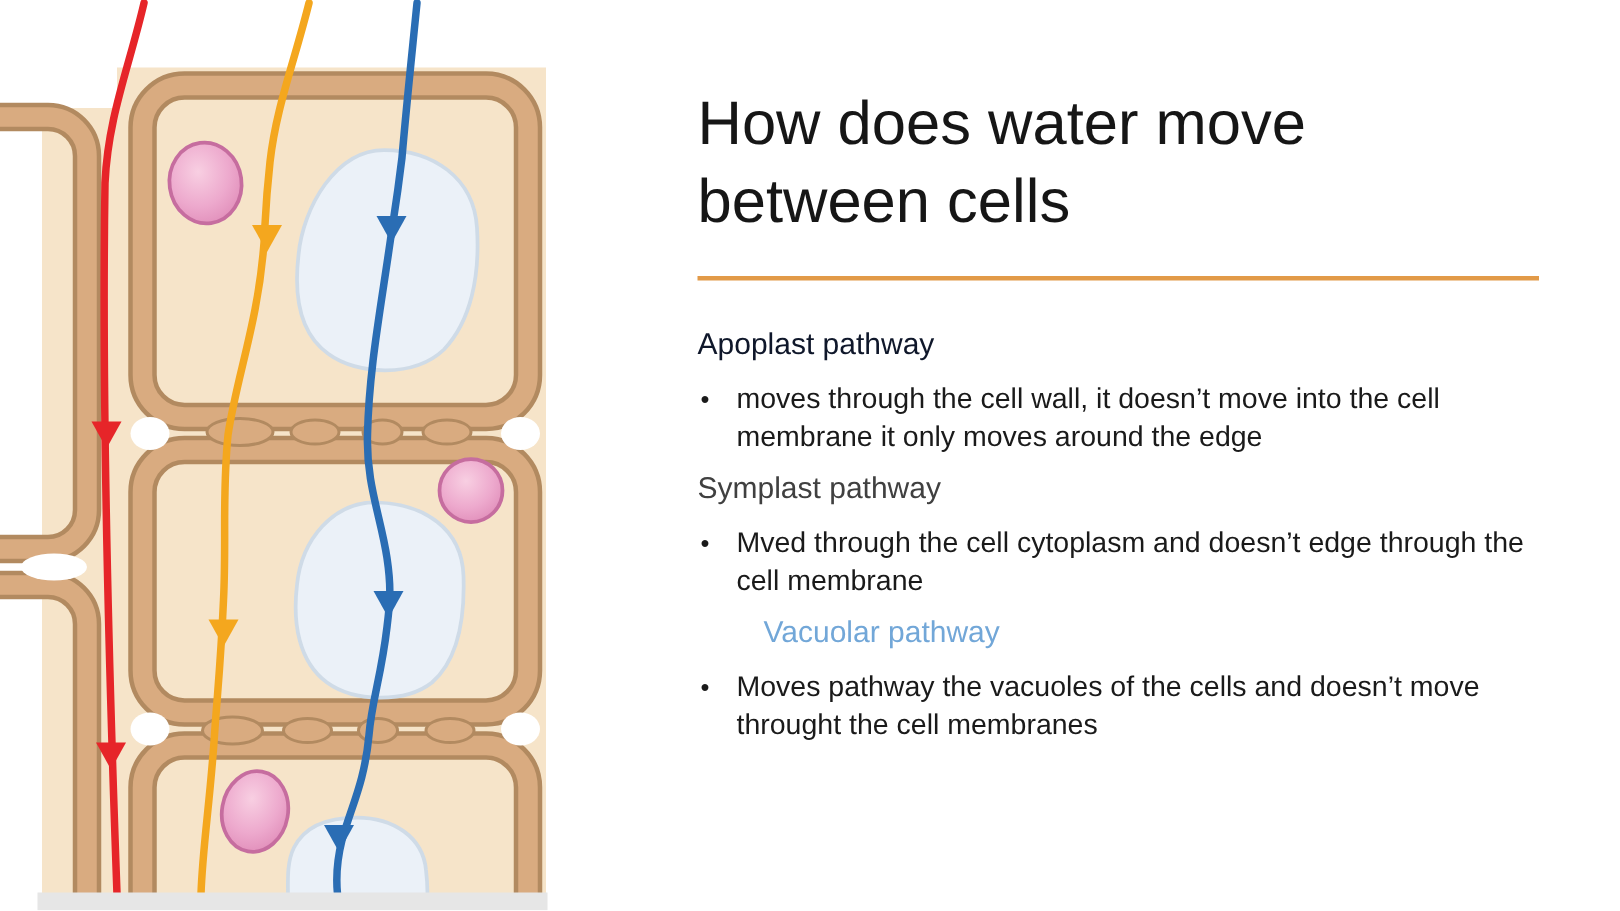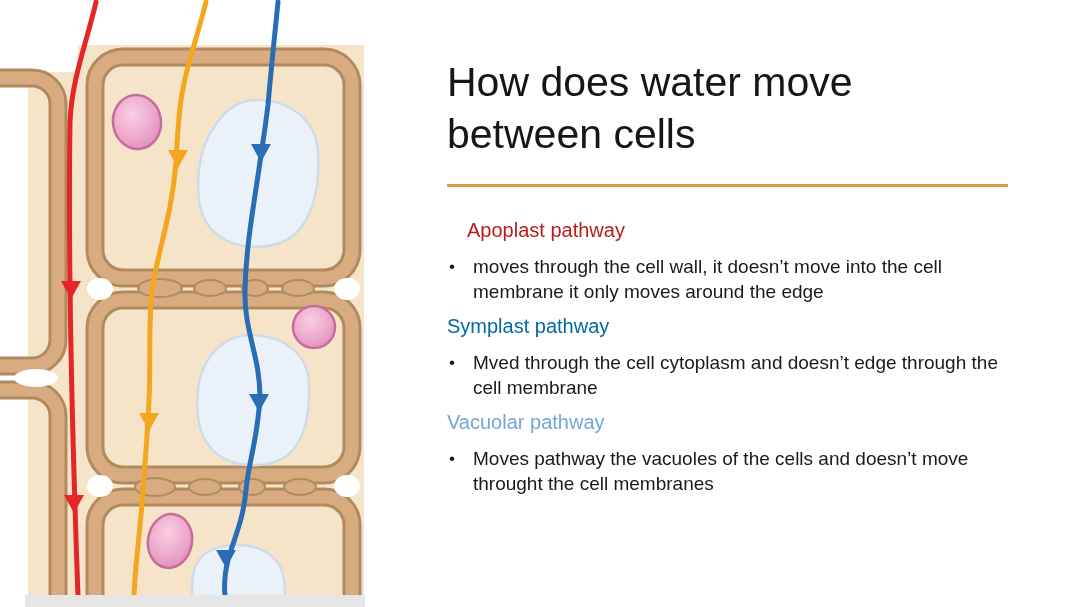--- a/index.html
+++ b/index.html
@@ -3,28 +3,28 @@
 <meta charset="utf-8">
 <style>
   html,body{margin:0;padding:0;background:#fff;}
   .slide{
     position:relative;width:1080px;height:607px;background:#ffffff;
     overflow:hidden;font-family:"Liberation Sans",sans-serif;
   }
   .diagram{position:absolute;left:0;top:0;width:430px;height:607px;}
   .diagram svg{display:block;}
   .gray-strip{position:absolute;left:25px;top:595px;width:340px;height:12px;background:#e6e6e6;}
-  .content{position:absolute;left:447px;top:0;width:580px;height:428px;}
+  .content{position:absolute;left:465px;top:0;width:580px;height:428px;}
   .title{
     position:absolute;left:0;top:56px;margin:0;max-width:500px;
     font-size:41px;line-height:52px;font-weight:300;color:#161616;letter-spacing:0px;
   }
   .divider{position:absolute;left:0;top:184px;width:561px;height:3px;background:#e29a48;}
   .heading{position:absolute;left:0;font-size:20px;line-height:24px;font-weight:400;}
-  .h0{top:218px;} .h1{top:314px;} .h2{top:410px;}
+  .h0{top:218px;} .h1{top:314px;} .h2{top:410px;margin-left:44px;}
   .bullet{position:absolute;left:2px;display:flex;width:565px;color:#1a1a1a;font-size:19px;line-height:25px;}
   .b0{top:254px;} .b1{top:350px;} .b2{top:446px;}
   .dot{width:24px;flex:0 0 24px;font-size:17px;line-height:25px;}
   .btext{width:541px;}
 </style>
 </head>
 <body>
 
 <div class="slide">
 
@@ -123,27 +123,27 @@
         </g>
       </g>
     </svg>
     <div class="gray-strip"></div>
   </div>
 
   <div class="content">
     <h1 class="title">How does water move between cells</h1>
     <div class="divider" style="background-color: rgb(226, 154, 72);"></div>
 
-    <div class="heading h0" style="color: #b91c1c; margin-left: 20px;">Apoplast pathway</div>
+    <div class="heading h0" style="color: #0f172a;">Apoplast pathway</div>
     <div class="bullet b0">
       <span class="dot">•</span>
       <span class="btext">moves through the cell wall, it doesn’t move into the cell membrane it only moves around the edge</span>
     </div>
 
-    <div class="heading h1" style="color: #0369a1;">Symplast pathway</div>
+    <div class="heading h1" style="color: #404040;">Symplast pathway</div>
     <div class="bullet b1">
       <span class="dot">•</span>
       <span class="btext">Mved through the cell cytoplasm and doesn’t edge through the cell membrane</span>
     </div>
 
     <div class="heading h2" style="color: rgb(114, 167, 216);">Vacuolar pathway</div>
     <div class="bullet b2">
       <span class="dot">•</span>
       <span class="btext">Moves pathway the vacuoles of the cells and doesn’t move throught the cell membranes</span>
     </div>

